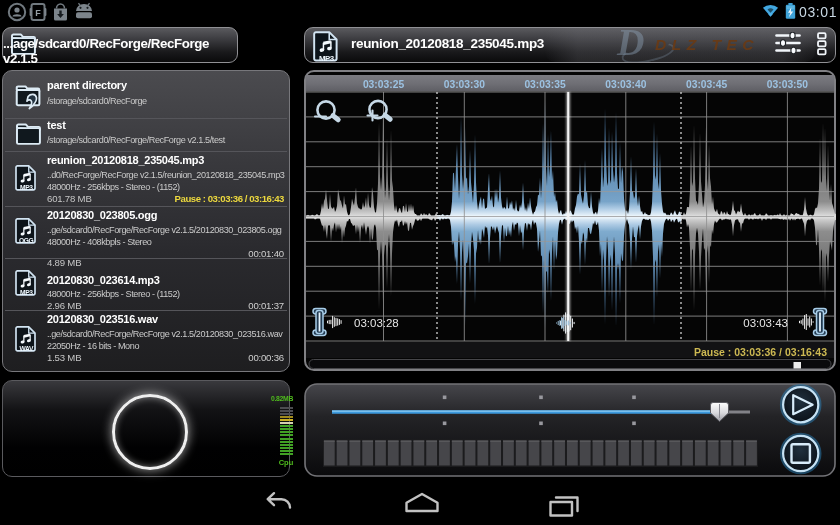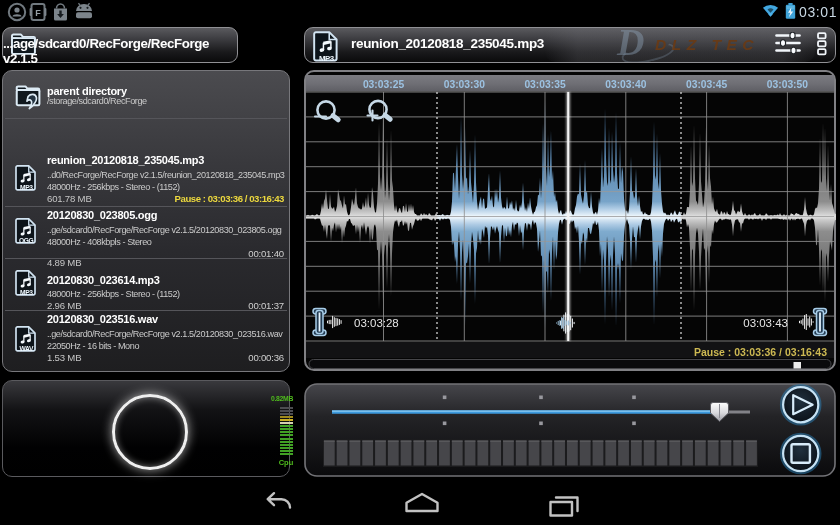--- a/index.html
+++ b/index.html
@@ -102,22 +102,32 @@
 background:linear-gradient(180deg,#4b4b4f 0%,#39393d 30%,#2a2a2e 60%,#1e1e20 100%)">
 <div style="position:absolute;left:2px;top:2px;right:2px;bottom:2px;overflow:hidden;border-radius:8px">
 <div class="row" style="top:0;height:45px">
         <div class="ricon" style="top:11px"><svg width="28" height="26" viewBox="0 0 30 28">
             <g fill="none" stroke="#dceaf4" stroke-width="2.2" stroke-linejoin="round">
               <path d="M1.8,6.2 v-2.2 a1.4,1.4 0 0 1 1.4,-1.4 h8 l2,2.4 h11.6 a1.2,1.2 0 0 1 1.2,1.2 v1.7 z" fill="#10181e"></path>
               <rect x="1.8" y="6.4" width="24.4" height="16.5" rx="1.4" fill="#10181e"></rect>
               <path d="M14,13.5 c3,-3.5 8,-3 9,1 c0.8,3.8 -2,6.5 -4.5,9.5 l-3.2,2.5 c2.5,-4 3.5,-6.5 2,-8.5 c-1.2,-1.5 -3,-1 -4.5,0.5 z" fill="#223240" stroke-width="1.8"></path>
             </g>
           </svg></div>
-        <div class="t1" style="top:12px">parent directory</div>
+        <div class="t1" style="top:6px">parent directory</div>
         <div class="t2" style="top:22.5px">/storage/sdcard0/RecForge</div>
+      </div>
+<div class="row" style="top:45px;height:33px">
+        <div class="ricon" style="top:4px"><svg width="27" height="24.5" viewBox="0 0 30 27">
+            <g fill="none" stroke="#dceaf4" stroke-width="2.2" stroke-linejoin="round">
+              <path d="M2.2,6.5 v-2.3 a1.5,1.5 0 0 1 1.5,-1.5 h8.5 l2.2,2.6 h12 a1.3,1.3 0 0 1 1.3,1.3 v1.9 z" fill="#10181e"></path>
+              <rect x="2.2" y="6.7" width="25.5" height="17.5" rx="1.5" fill="#10181e"></rect>
+            </g>
+          </svg></div>
+        <div class="t1" style="top:1px">test</div>
+        <div class="t2" style="top:16.5px">/storage/sdcard0/RecForge/RecForge v2.1.5/test</div>
       </div>
 <div class="row" style="top:78px;height:55px">
         <div class="ricon" style="top:13px"><svg width="22.5" height="27.5" viewBox="0 0 27 33">
             <g fill="none" stroke="#d2e4f2" stroke-width="2">
               <path d="M3,2.2 h13.5 l7.5,7.5 v19.5 a1.8,1.8 0 0 1 -1.8,1.8 h-19.2 a1.8,1.8 0 0 1 -1.8,-1.8 v-25.2 a1.8,1.8 0 0 1 1.8,-1.8 z" fill="#0d141a" stroke-linejoin="round"></path>
               <path d="M16.5,2.5 v7.2 h7.3" stroke-width="1.6"></path>
             </g>
             <g stroke="#f4f9fd" fill="none">
               <path d="M10.6,20.2 V13.0 M18.2,18.6 V11.4" stroke-width="1.5"></path>
               <path d="M10.6,13.6 L18.2,12.0" stroke-width="3.2"></path>

